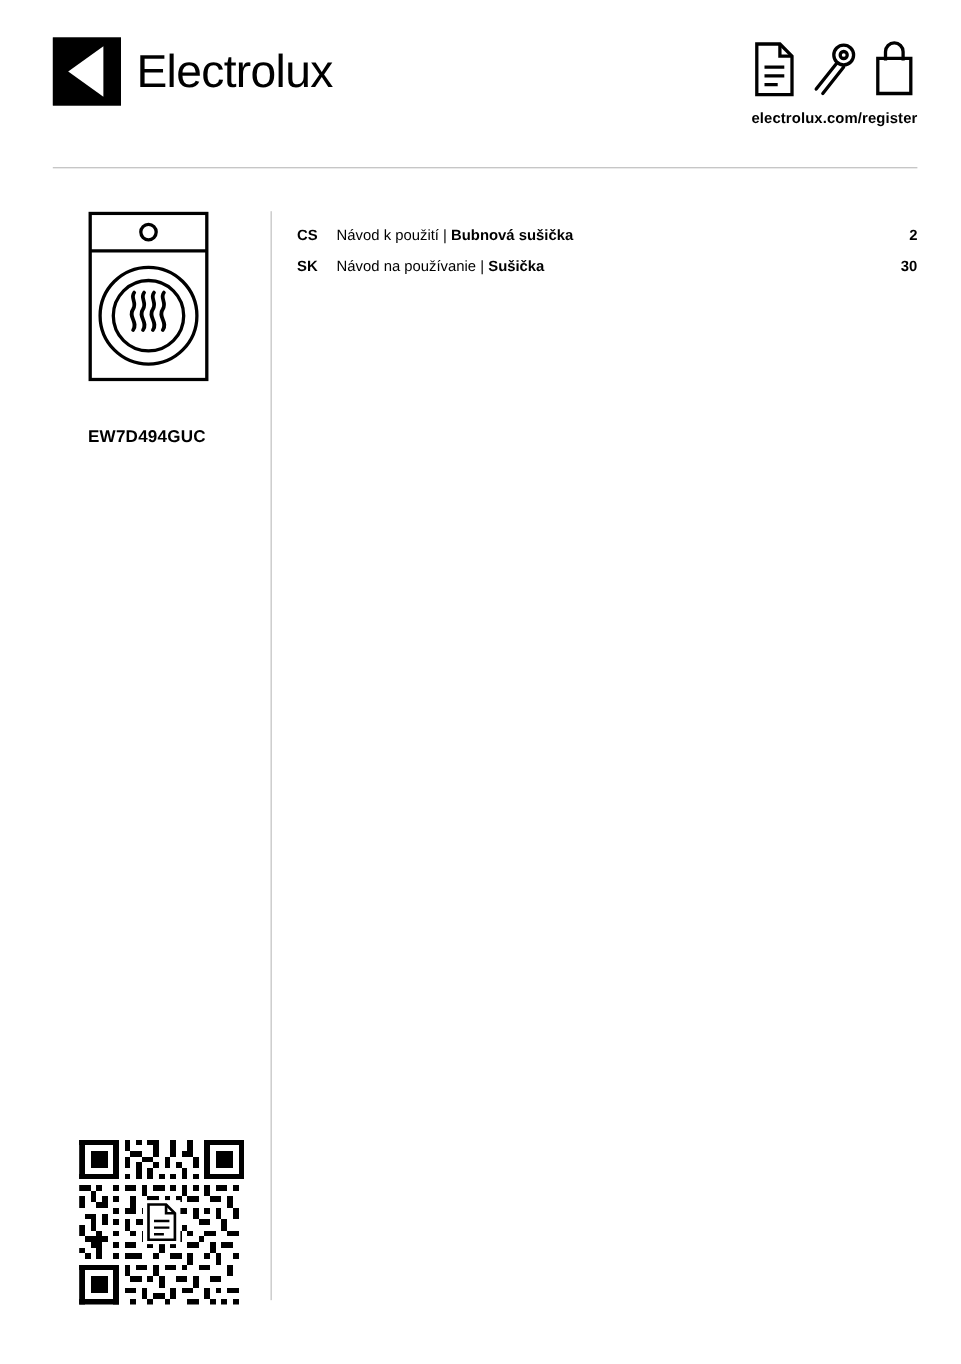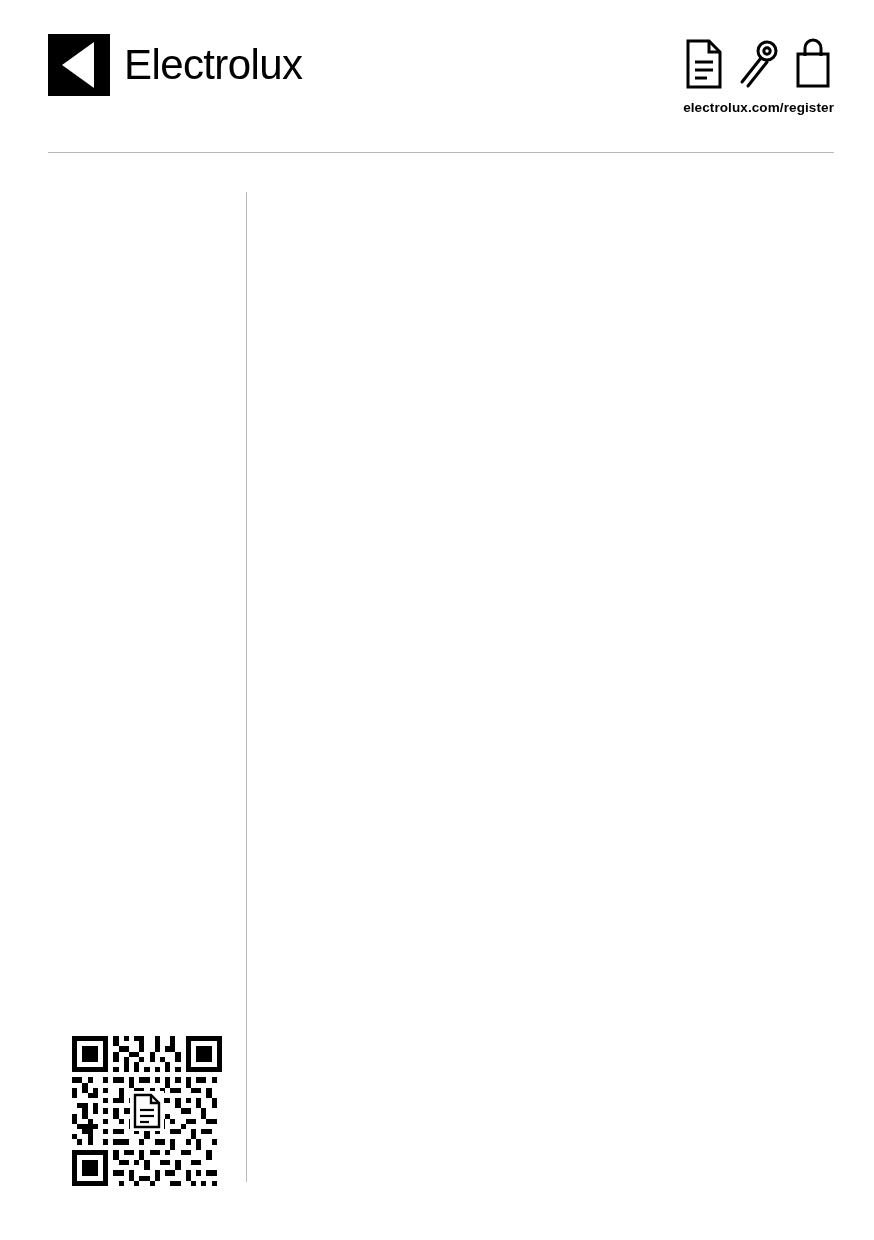--- a/index.html
+++ b/index.html
@@ -211,26 +211,54 @@
           </svg>
         </span>
 
       </div>
       <div class="register-url">electrolux.com/register</div>
     </div>
   </div>
 
   <div class="rule"></div>
 
+  <div class="left-col">
+    <div class="appliance-icon">
+      <svg width="110" height="155" viewBox="0 0 110 155" aria-hidden="true">
+        <rect x="2" y="2" width="106" height="151" fill="none" stroke="#000" stroke-width="3"></rect>
+        <line x1="2" y1="36" x2="108" y2="36" stroke="#000" stroke-width="3"></line>
+        <circle cx="55" cy="19" r="7" fill="none" stroke="#000" stroke-width="3"></circle>
+        <circle cx="55" cy="95" r="44" fill="none" stroke="#000" stroke-width="3"></circle>
+        <circle cx="55" cy="95" r="32" fill="none" stroke="#000" stroke-width="3"></circle>
+        <g fill="none" stroke="#000" stroke-width="3.4" stroke-linecap="round">
+          <path d="M41 108 C46 101, 36 96, 41 89 C45 83, 38 79, 42 74"></path>
+          <path d="M50 108 C55 101, 45 96, 50 89 C54 83, 47 79, 51 74"></path>
+          <path d="M59 108 C64 101, 54 96, 59 89 C63 83, 56 79, 60 74"></path>
+          <path d="M68 108 C73 101, 63 96, 68 89 C72 83, 65 79, 69 74"></path>
+        </g>
+      </svg>
+    </div>
+    <div class="model-code">EW7D494GUC</div>
+  </div>
 
   <div class="divider-v"></div>
 
   <div class="lang-list">
 
-
+    <div class="lang-row">
+      <span class="lang-code">CS</span>
+      <span class="lang-text"><span>Návod k použití | </span><b>Bubnová sušička</b></span>
+      <span class="lang-page">2</span>
+    </div>
+
+    <div class="lang-row">
+      <span class="lang-code">SK</span>
+      <span class="lang-text"><span>Návod na používanie | </span><b>Sušička</b></span>
+      <span class="lang-page">30</span>
+    </div>
 
   </div>
 
   <div class="qr-wrap">
     <svg width="150" height="150" viewBox="0 0 29 29" shape-rendering="crispEdges" aria-hidden="true">
       <rect width="29" height="29" fill="#fff"></rect>
       <g fill="#000">
 
         <rect x="0" y="0" width="7" height="1"></rect>
           <rect x="0" y="6" width="7" height="1"></rect>

